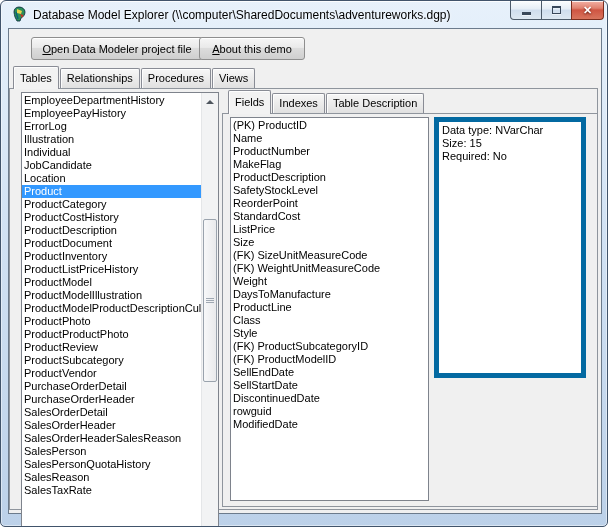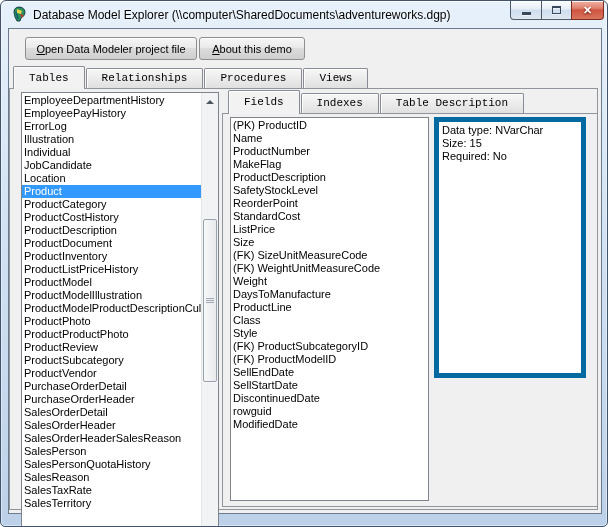--- a/index.html
+++ b/index.html
@@ -49,35 +49,34 @@
 
   .btn{
     position:absolute;height:23px;
     border:1px solid #8e8e8e;border-radius:3px;
     background:linear-gradient(#f6f6f6 0%, #eaeaea 45%, #dcdcdc 50%, #cfcfcf 100%);
     box-shadow:inset 0 1px 0 #fff;
     font-family:"Liberation Sans",sans-serif;font-size:11px;color:#000;
     padding:0;cursor:default;
   }
   .btn .accel{text-decoration:underline;}
-  .open-btn{left:16px;top:8px;width:172px;}
+  .open-btn{left:22px;top:8px;width:172px;}
   .about-btn{left:190px;top:8px;width:106px;}
 
   
   .tabstrip{position:absolute;display:flex;align-items:flex-end;z-index:3;}
   .main-tabs{left:4px;top:37px;height:23px;}
   .detail-tabs{left:219px;top:61px;height:24px;align-items:flex-end;}
   .tab{
-    height:20px;line-height:19px;padding:0 15px;margin-bottom:1px;
+    height:20px;line-height:19px;padding:0 6px;margin-bottom:1px;
     font-size:11px;white-space:nowrap;
     border:1px solid #898c95;border-bottom:none;border-radius:2px 2px 0 0;
     background:linear-gradient(#f7f7f7, #e0e0e0);
     box-shadow:inset 1px 1px 0 rgba(255,255,255,.85);
     margin-right:1px;
-    font-family:Liberation Mono, monospace;
   }
   .tab.selected{
     height:100%;margin-bottom:0;line-height:22px;
     background:#f2f2f2;
     position:relative;z-index:4;
   }
 
   
   .pane{position:absolute;border:1px solid #8f959d;background:#f0f0f0;z-index:1;}
   .main-pane{left:0;top:59px;width:589px;height:422px;}
@@ -191,21 +190,20 @@
           <div class="list-item">ProductVendor</div>
           <div class="list-item">PurchaseOrderDetail</div>
           <div class="list-item">PurchaseOrderHeader</div>
           <div class="list-item">SalesOrderDetail</div>
           <div class="list-item">SalesOrderHeader</div>
           <div class="list-item">SalesOrderHeaderSalesReason</div>
           <div class="list-item">SalesPerson</div>
           <div class="list-item">SalesPersonQuotaHistory</div>
           <div class="list-item">SalesReason</div>
           <div class="list-item">SalesTaxRate</div>
-          <div class="list-item">SalesTerritory</div>
         </div>
       <div class="vscroll">
         <div class="sb-btn up">
           <span class="tri-up"></span>
         </div>
         <div class="sb-thumb">
           <span class="grip"></span>
         </div>
         <div class="sb-btn down">
           <span class="tri-down"></span>

